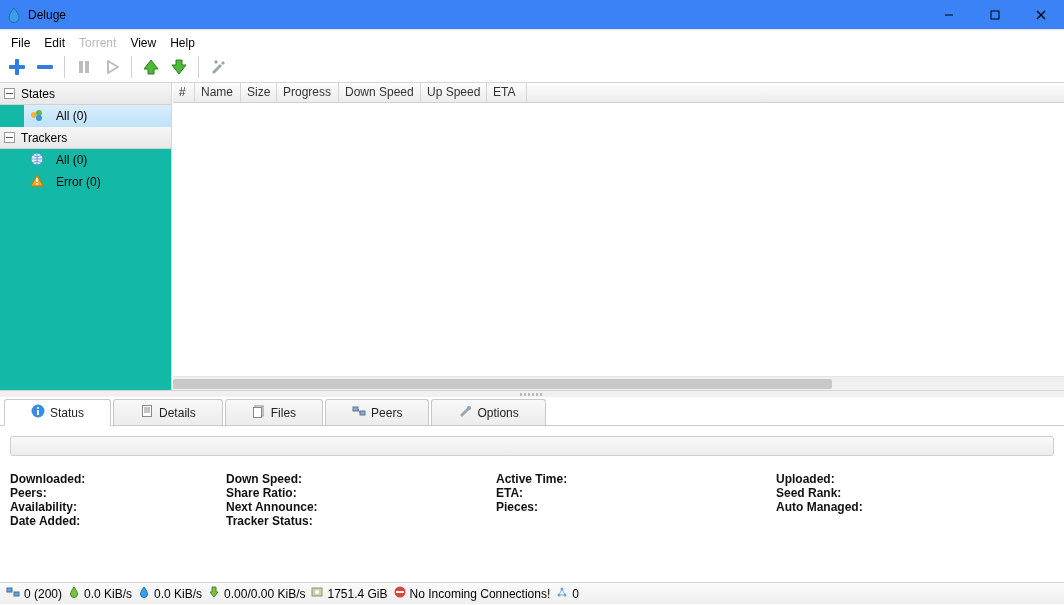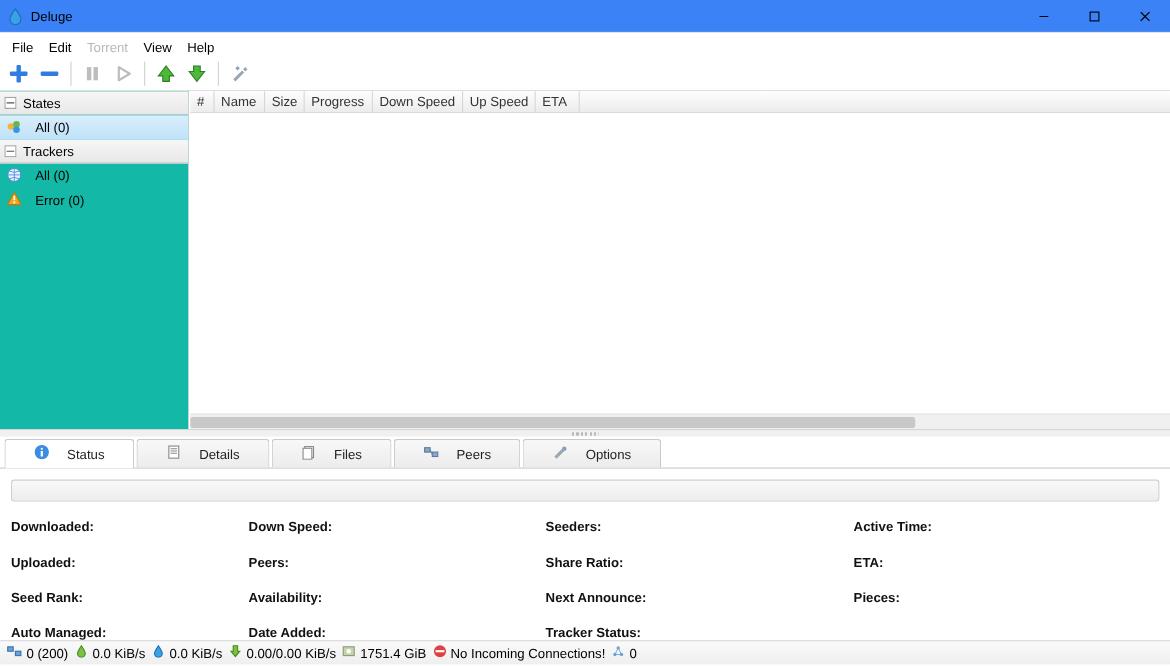--- a/index.html
+++ b/index.html
@@ -17,41 +17,41 @@
 
 .toolbar { height: 30px; display: flex; align-items: center; padding: 2px 4px; gap: 2px; background: #fff; }
 .toolbar .tbtn { width: 26px; height: 26px; display: flex; align-items: center; justify-content: center; border-radius: 2px; }
 .toolbar .sep { width: 1px; height: 22px; background: #d0d0d0; margin: 0 4px; }
 
 .main { display: flex; height: 308px; border-top: 1px solid #d6d6d6; }
 
 .sidebar { width: 172px; background: #14b8a6; border-right: 1px solid #d6d6d6; overflow: hidden; }
 .sidebar .hdr { display: flex; align-items: center; height: 22px; padding-left: 4px; background: linear-gradient(#f6f6f6,#e8e8e8); border-bottom: 1px solid #d1d1d1; font-size: 12px; }
 .sidebar .hdr svg { margin-right: 6px; }
-.sidebar .row { display: flex; align-items: center; height: 22px; padding-left: 6px; font-size: 12px; }
+.sidebar .row { display: flex; align-items: center; height: 22px; padding-left: 6px; font-size: 12px; margin-left: 24px; }
 .sidebar .row.selected { background: linear-gradient(#d9eefb,#bfe2f9); }
 .sidebar .row svg, .sidebar .row .ic { margin-right: 6px; }
 
 .listarea { flex: 1; background: #fff; display: flex; flex-direction: column; border-left: 1px solid #fff; }
 .colheader { display: flex; height: 20px; background: linear-gradient(#fdfdfd,#ececec); border-bottom: 1px solid #d1d1d1; }
 .colheader .col { border-right: 1px solid #d6d6d6; padding: 2px 6px; font-size: 12px; color: #333; white-space: nowrap; }
 .listbody { flex: 1; background: #fff; position: relative; }
 .scroll-h { position: absolute; bottom: 0; left: 0; height: 14px; width: 100%; background: #f0f0f0; border-top: 1px solid #e4e4e4; }
 .scroll-h .thumb { position: absolute; left: 0; top: 2px; height: 10px; width: 74%; background: #c8c8c8; border-radius: 2px; }
 
 .splitgrip { height: 7px; background: #f0f0f0; border-top: 1px solid #d6d6d6; display:flex; align-items:center; justify-content:center; }
 .splitgrip .dots { width: 24px; height: 3px; background: repeating-linear-gradient(90deg,#b8b8b8 0 2px,transparent 2px 4px); }
 
 .detailtabs { height: 28px; display: flex; align-items: flex-end; padding-left: 4px; gap: 2px; background: #fff; }
-.tab { display: flex; align-items: center; gap: 16px; padding: 4px 26px; font-size: 12px; border: 1px solid #c8c8c8; border-bottom: none; border-radius: 3px 3px 0 0; background: linear-gradient(#f8f8f8,#ececec); color: #222; }
+.tab { display: flex; align-items: center; gap: 5px; padding: 4px 26px; font-size: 12px; border: 1px solid #c8c8c8; border-bottom: none; border-radius: 3px 3px 0 0; background: linear-gradient(#f8f8f8,#ececec); color: #222; }
 .tab.active { background: #fff; border-bottom: 1px solid #fff; position: relative; top: 1px; }
 
 .detailpanel { border-top: 1px solid #c8c8c8; padding: 10px 10px 4px; height: 157px; background: #fff; }
 .framebox { height: 20px; border: 1px solid #cfcfcf; border-radius: 3px; background: linear-gradient(#f9f9f9,#ededed); margin-bottom: 16px; }
-.fields { display: grid; grid-template-columns: 216px 270px 280px auto; row-gap: 18px; font-size: 12px; }
+.fields { display: grid; grid-template-columns: 216px 270px 280px auto; row-gap: 0; font-size: 12px; }
 .fields b { font-weight: 700; color: #111; }
 
 .statusbar { height: 22px; border-top: 1px solid #d6d6d6; background: linear-gradient(#fafafa,#efefef); display: flex; align-items: center; padding: 0 6px; font-size: 12px; gap: 6px; }
 .statusbar .sitem { display: flex; align-items: center; gap: 4px; }
 </style>
 </head>
 <body>
 
 <div class="titlebar">
   <span class="icon">
@@ -242,21 +242,20 @@
         </svg></span>
     <span>Options</span>
   </div>
 </div>
 
 <div class="detailpanel">
   <div class="framebox"></div>
   <div class="fields">
     <b>Downloaded:</b>
     <b>Down Speed:</b>
-    <b>Seeders:</b>
     <b>Active Time:</b>
 
     <b>Uploaded:</b>
     <b>Peers:</b>
 
     <b>Share Ratio:</b>
     <b>ETA:</b>
     <b>Seed Rank:</b>
     <b>Availability:</b>
 

